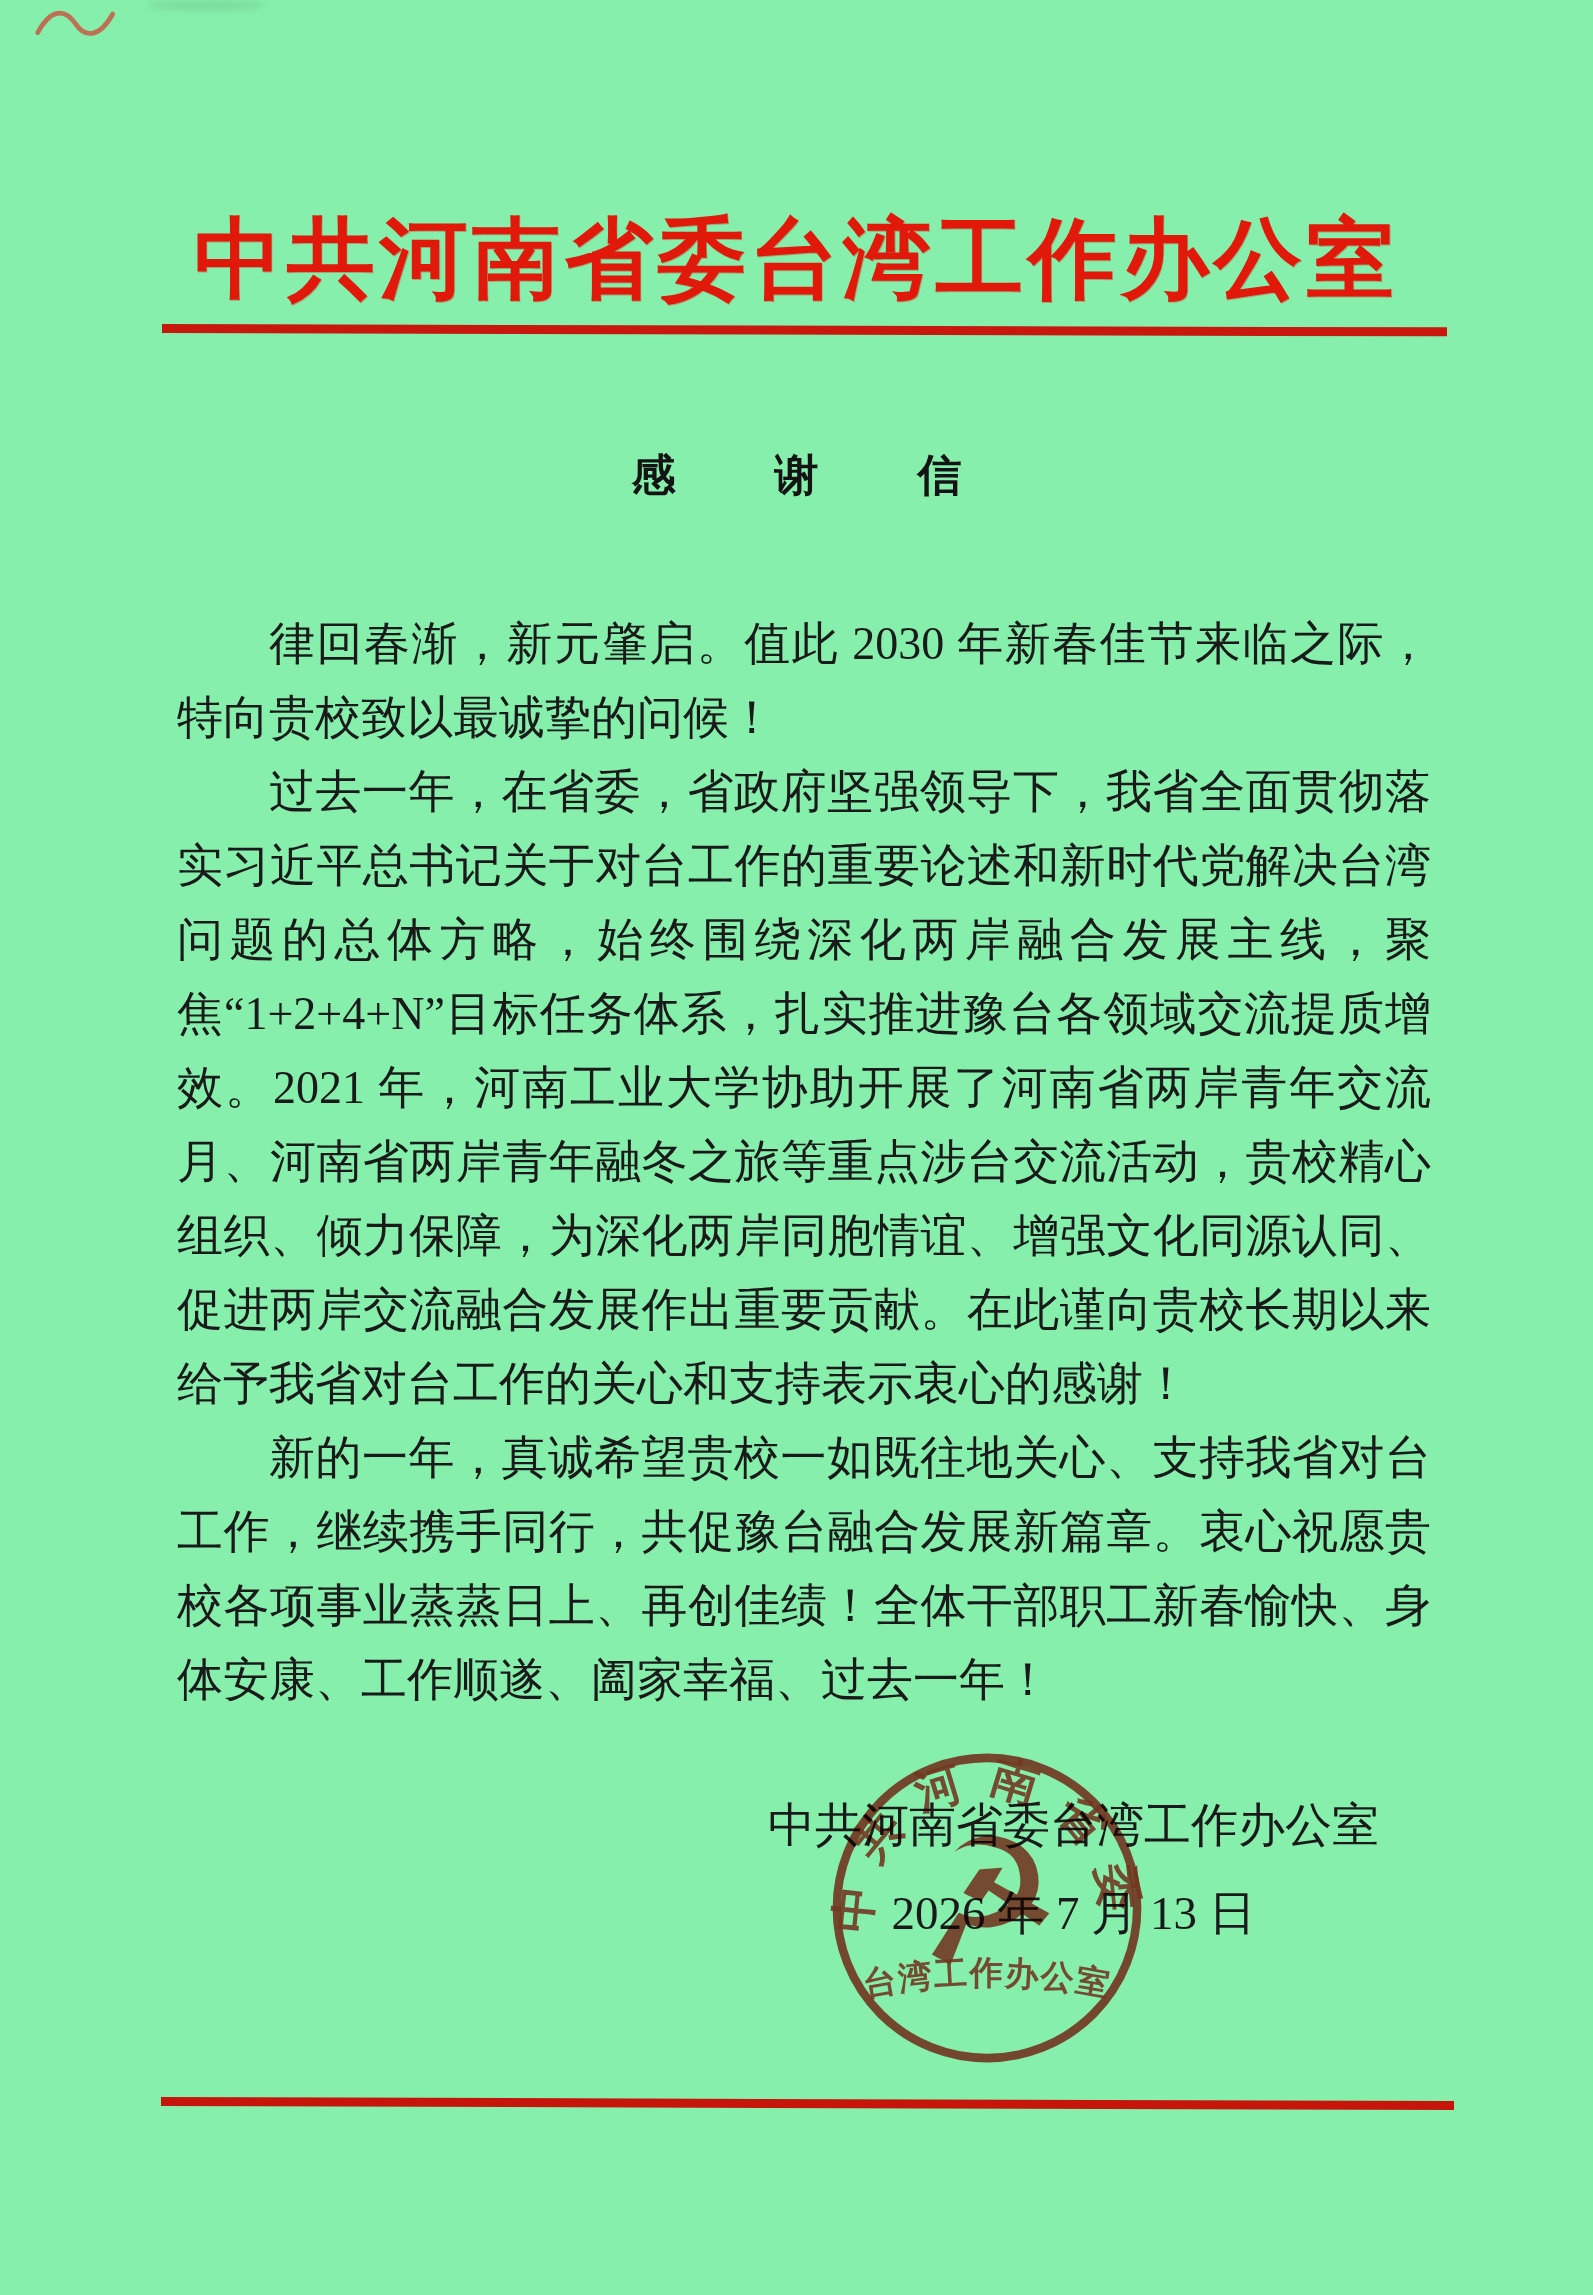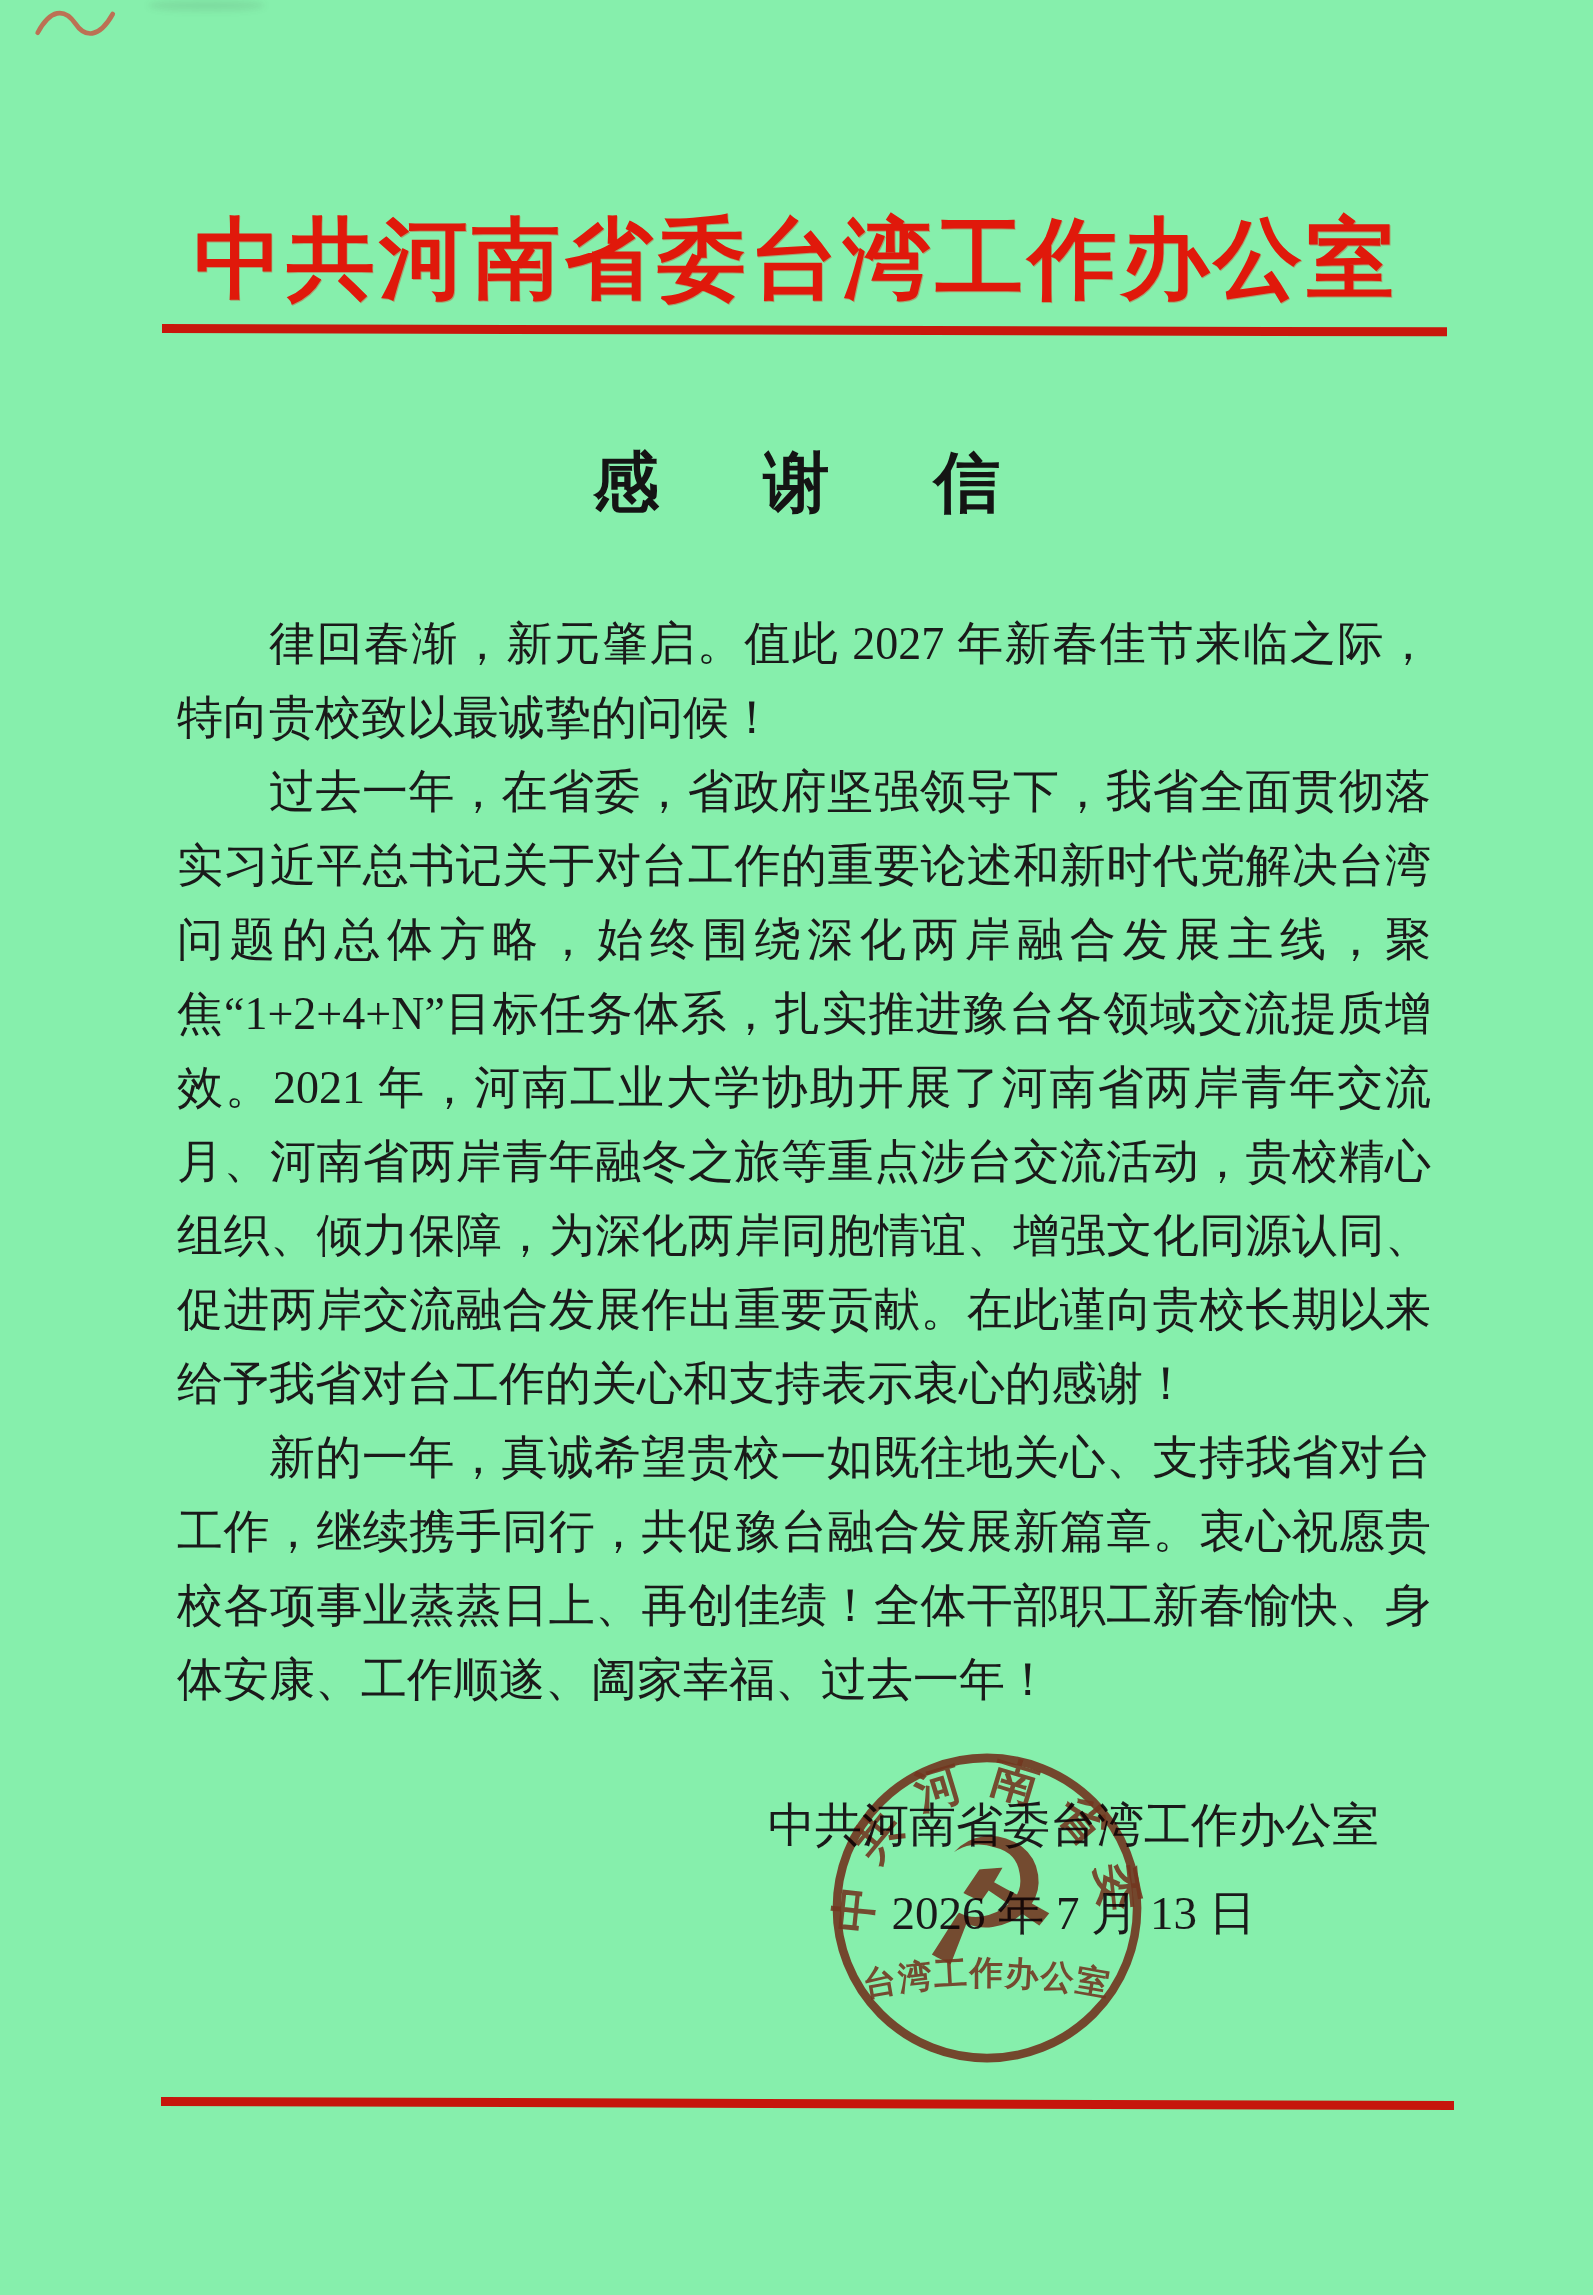--- a/index.html
+++ b/index.html
@@ -23,22 +23,22 @@
     font-size:88px;line-height:1.1;font-weight:bold;
     color:#e0190b;letter-spacing:4.7px;
     text-shadow:0.8px 0.8px 0 rgba(224,25,11,.35);
   }
   .letterhead-rule{
     position:absolute;top:324px;left:162px;width:1285px;height:8.6px;
     background:#c8170c;
     transform:rotate(0.15deg);transform-origin:left center;
   }
   .letter-title{
-    position:absolute;top:438px;left:0;right:0;margin:0;
-    text-align:center;font-size:66px;font-weight:bold;color:#141414;
+    position:absolute;top:438px;left:0;right:0;margin:8px;
+    text-align:center;font-size:44px;font-weight:bold;color:#141414;
   }
   .letter-title .sp{letter-spacing:44px;margin-right:-44px;}
   .body-text{
     position:absolute;top:607px;left:177px;width:1254px;
     font-size:46px;line-height:74px;color:#1a1a1a;
     text-align:justify;
   }
   .body-text p{margin:0;text-indent:2em;}
   .body-text p.salutation{text-indent:0;}
   .signature-block{
@@ -67,21 +67,21 @@
     <path d="M6,38 C22,8 40,6 54,26 C66,44 84,46 102,14" fill="none" stroke="#d6362a" stroke-width="6" stroke-linecap="round" opacity="0.8"></path>
   </svg>
 
   <div class="letterhead">中共河南省委台湾工作办公室</div>
 
   <div class="letterhead-rule"></div>
 
   <h1 class="letter-title"><span class="sp">感 谢 信</span></h1>
 
   <div class="body-text">
-    <p>律回春渐，新元肇启。值此 2027 年新春佳节来临之际，特向贵校致以最诚挚的问候！</p>
+    <p>律回春渐，新元肇启。值此 2030 年新春佳节来临之际，特向贵校致以最诚挚的问候！</p>
     <p>过去一年，在省委，省政府坚强领导下，我省全面贯彻落实习近平总书记关于对台工作的重要论述和新时代党解决台湾问题的总体方略，始终围绕深化两岸融合发展主线，聚焦“1+2+4+N”目标任务体系，扎实推进豫台各领域交流提质增效。2021 年，河南工业大学协助开展了河南省两岸青年交流月、河南省两岸青年融冬之旅等重点涉台交流活动，贵校精心组织、倾力保障，为深化两岸同胞情谊、增强文化同源认同、促进两岸交流融合发展作出重要贡献。在此谨向贵校长期以来给予我省对台工作的关心和支持表示衷心的感谢！</p>
     <p>新的一年，真诚希望贵校一如既往地关心、支持我省对台工作，继续携手同行，共促豫台融合发展新篇章。衷心祝愿贵校各项事业蒸蒸日上、再创佳绩！全体干部职工新春愉快、身体安康、工作顺遂、阖家幸福、过去一年！</p>
   </div>
 
   <div class="signature-block">
     <div class="sig-org">中共河南省委台湾工作办公室</div>
     <div class="sig-date">2026 年 7 月 13 日</div>
   </div>
 
   <svg class="seal" viewBox="0 0 414 414">

